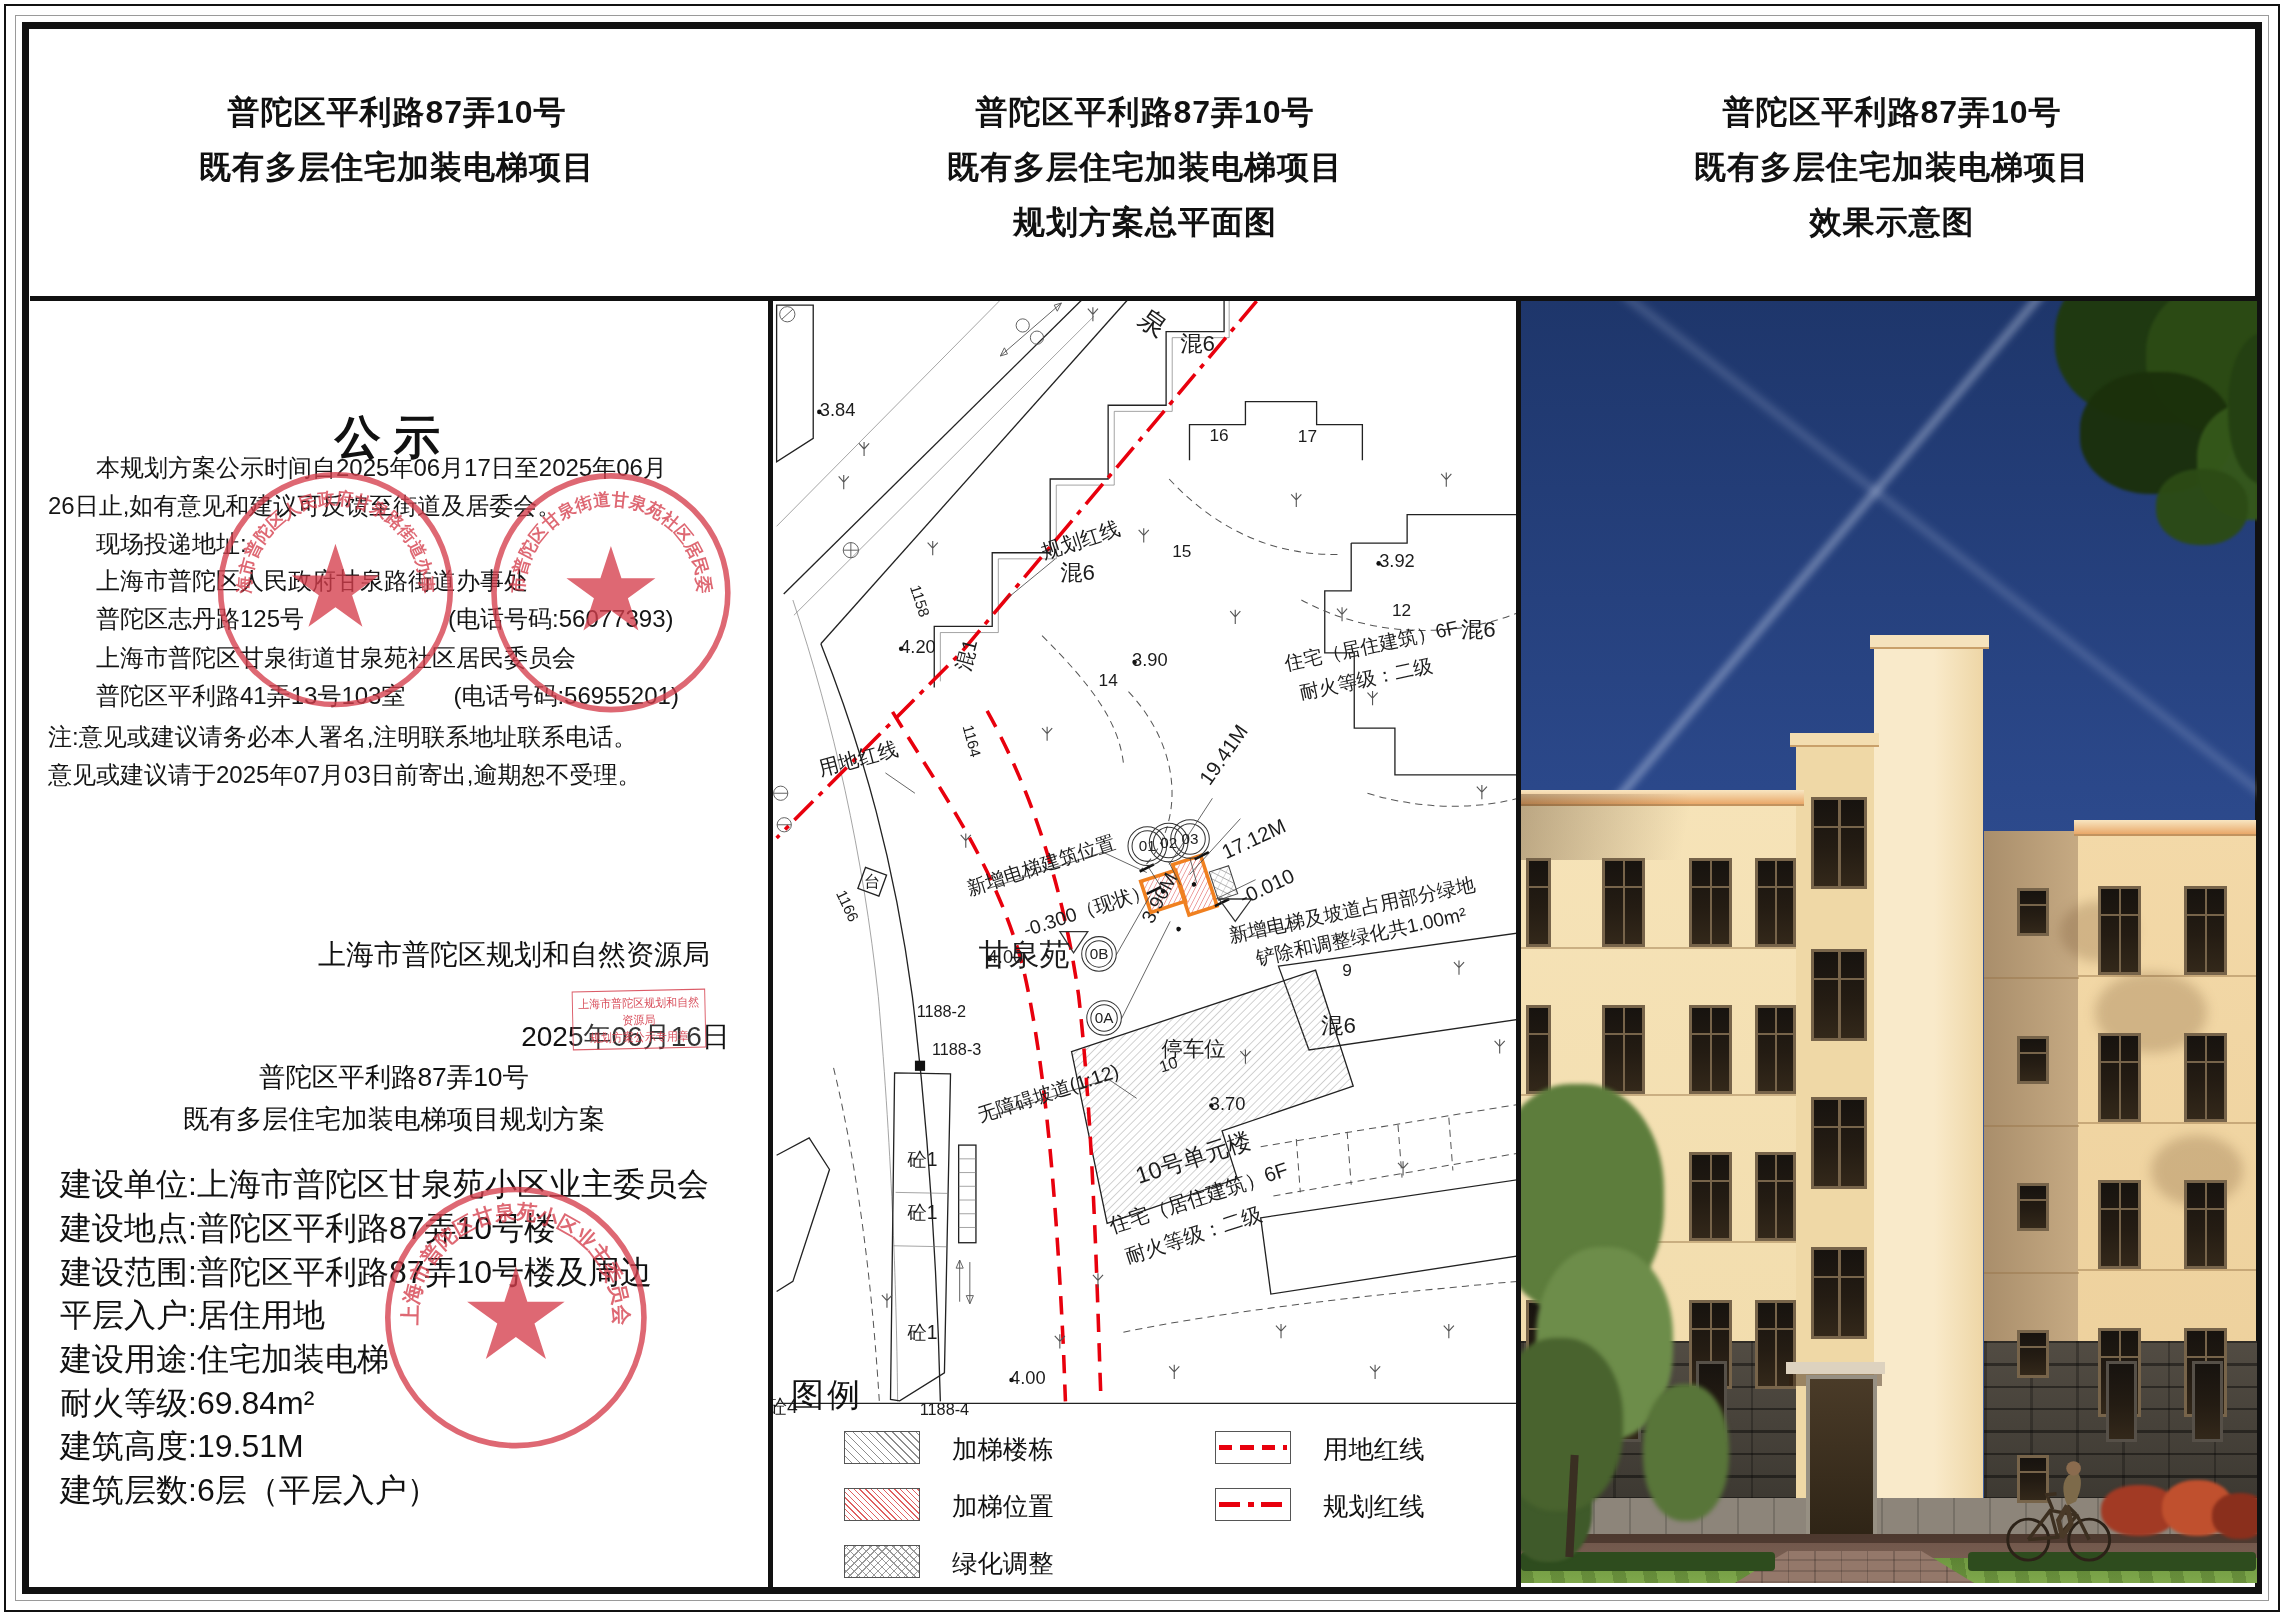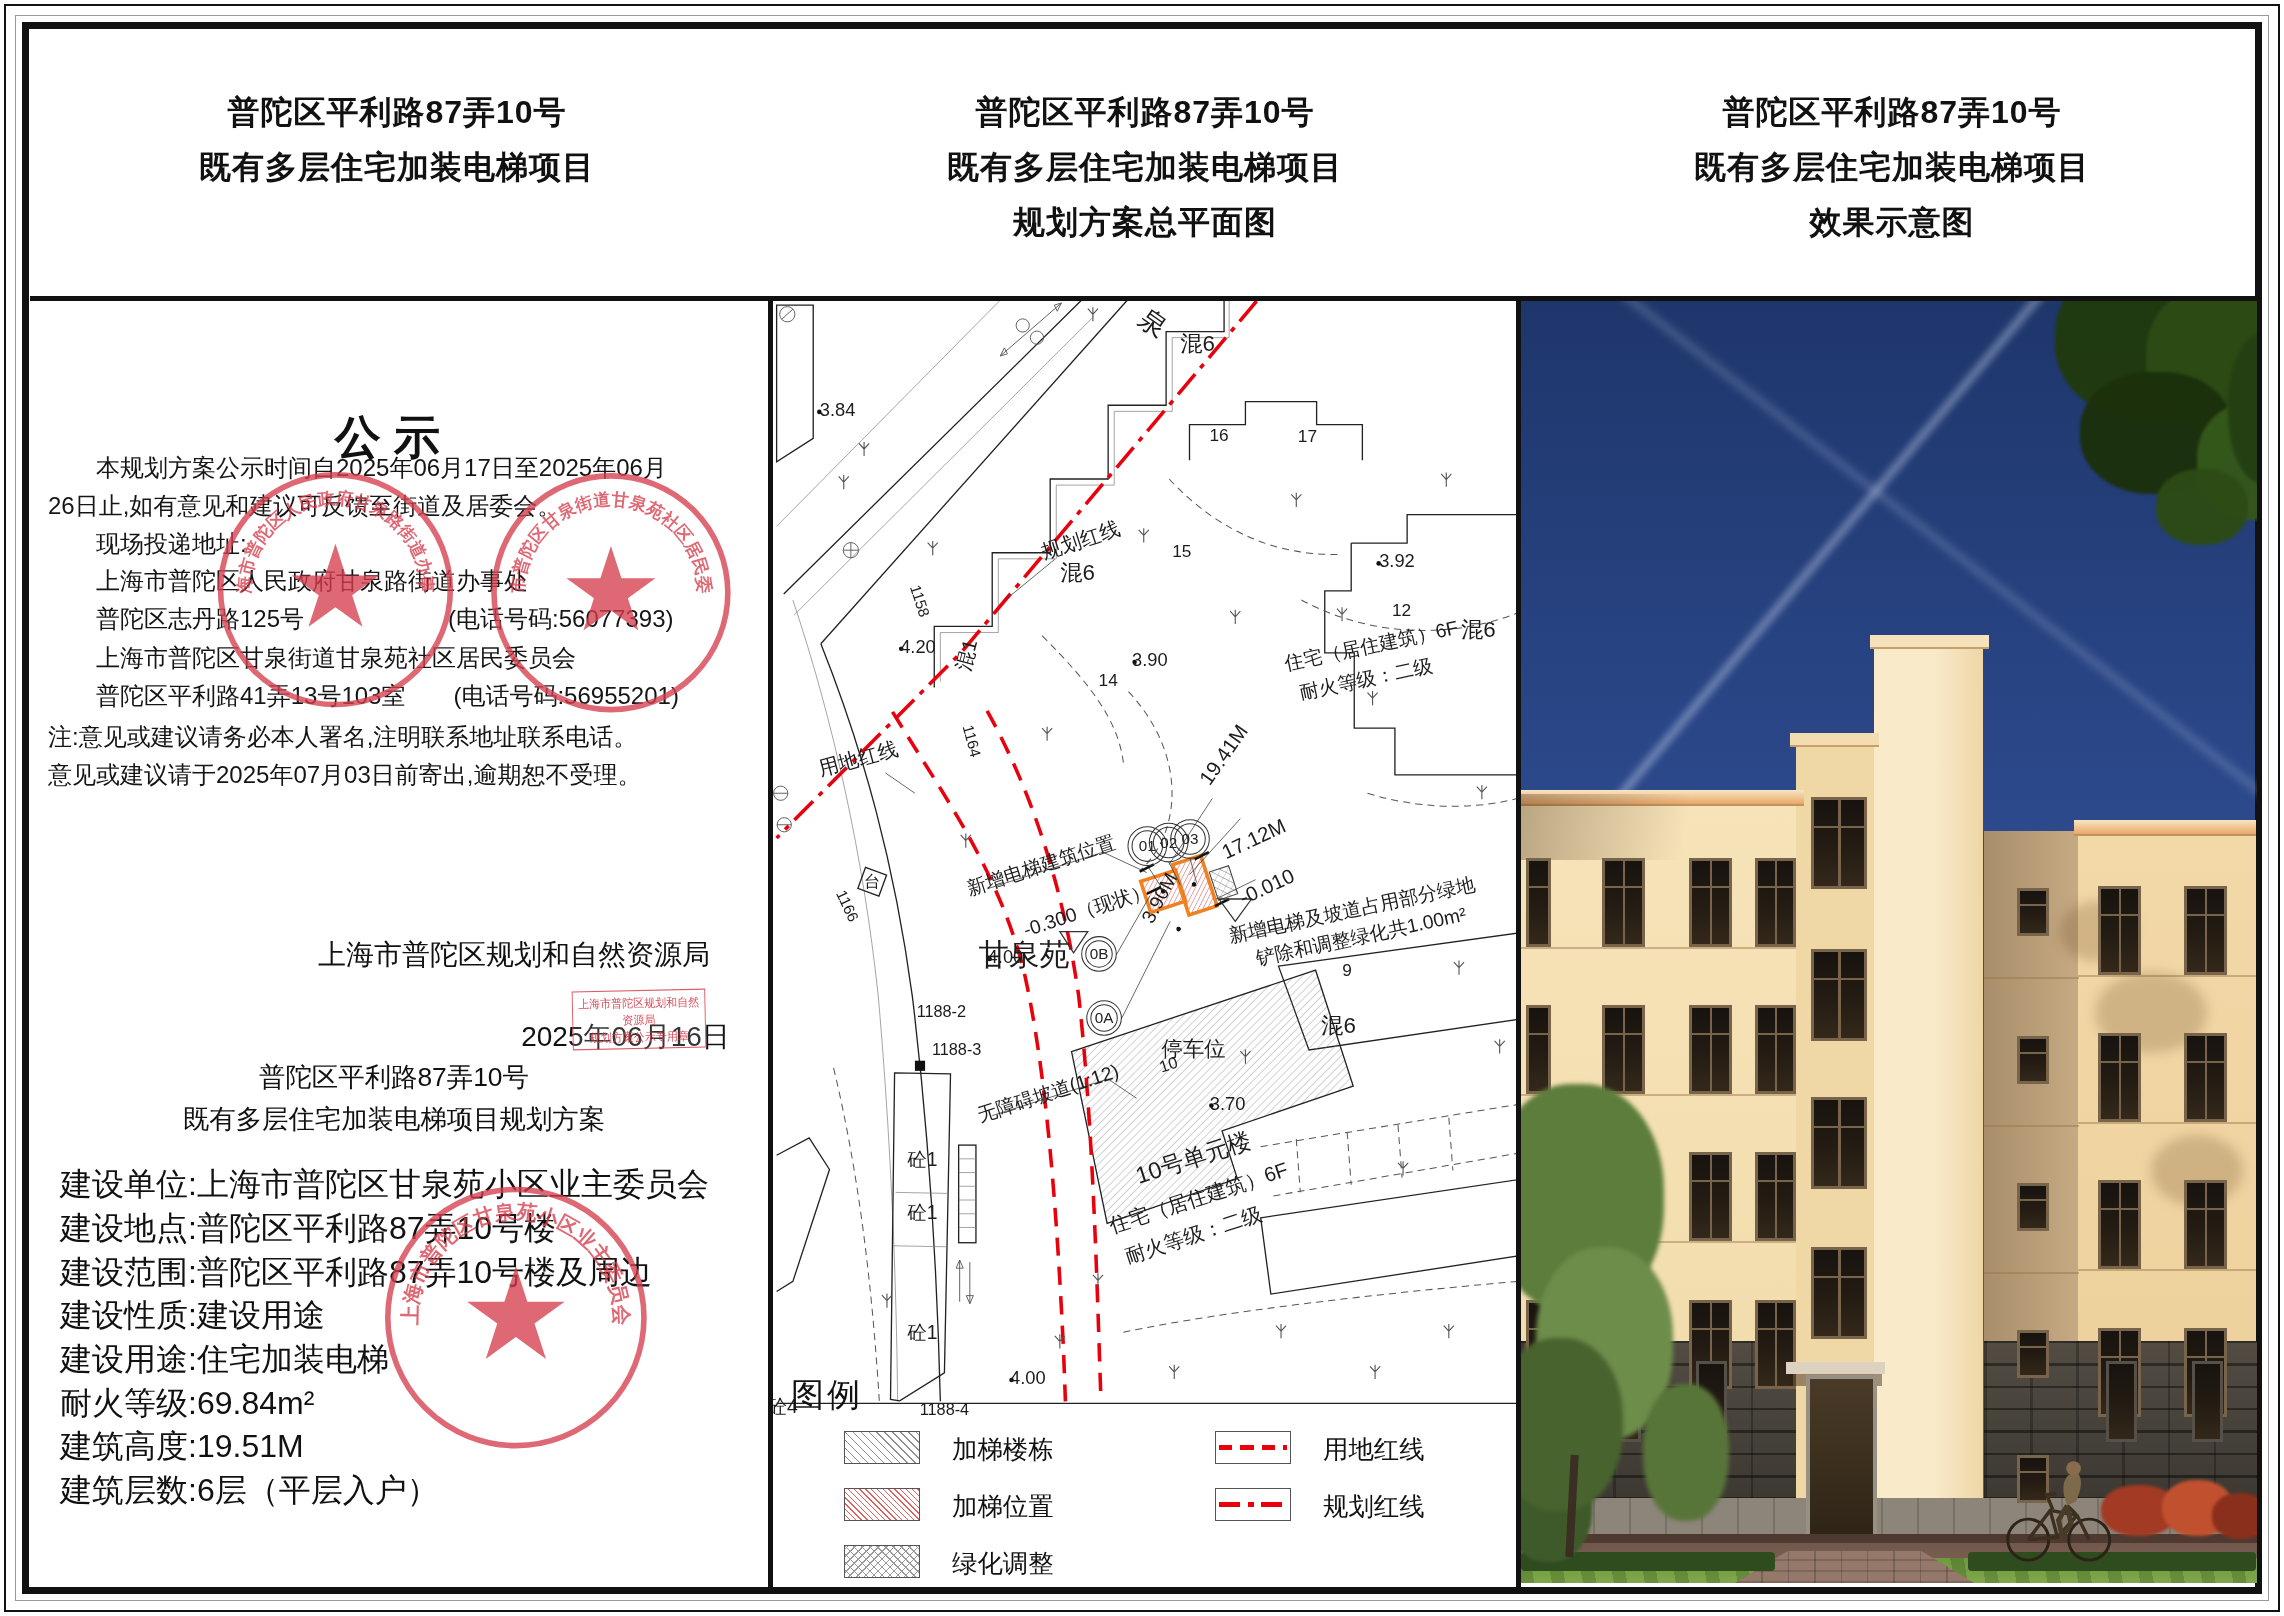--- a/index.html
+++ b/index.html
@@ -79,21 +79,21 @@
   <div class="stampbox">
     <div>上海市普陀区规划和自然资源局</div>
     <div>规划方案公示专用章</div>
   </div>
   <div class="subt" style="top:1060px;">普陀区平利路87弄10号</div>
   <div class="subt" style="top:1102px;">既有多层住宅加装电梯项目规划方案</div>
   <div id="detail-lines">
       <div class="dline" style="top: 1163px;">建设单位:上海市普陀区甘泉苑小区业主委员会</div>
       <div class="dline" style="top: 1207px;">建设地点:普陀区平利路87弄10号楼</div>
       <div class="dline" style="top: 1251px;">建设范围:普陀区平利路87弄10号楼及周边</div>
-      <div class="dline" style="top: 1294px;">建设性质:建设用途</div>
+      <div class="dline" style="top: 1294px;">平层入户:居住用地</div>
       <div class="dline" style="top: 1338px;">建设用途:住宅加装电梯</div>
       <div class="dline" style="top: 1382px;">耐火等级:69.84m²</div>
       <div class="dline" style="top: 1425px;">建筑高度:19.51M</div>
       <div class="dline" style="top: 1469px;">建筑层数:6层（平层入户）</div>
     </div>
   <svg id="stamps" style="position:absolute;left:0;top:0;width:770px;height:1616px;pointer-events:none;" viewBox="0 0 1515 3179">
       <g>
         <circle cx="660" cy="1160" r="226" fill="none" stroke="rgba(213,62,76,0.78)" stroke-width="11"></circle>
         <polygon points="660.0,1069.6 680.3,1132.1 746.0,1132.1 692.8,1170.7 713.1,1233.1 660.0,1194.5 606.9,1233.1 627.2,1170.7 574.0,1132.1 639.7,1132.1" fill="rgba(213,62,76,0.78)"></polygon>
         <path id="arc0" d="M 492,1160 A 168 168 0 1 1 828,1160" fill="none"></path>

